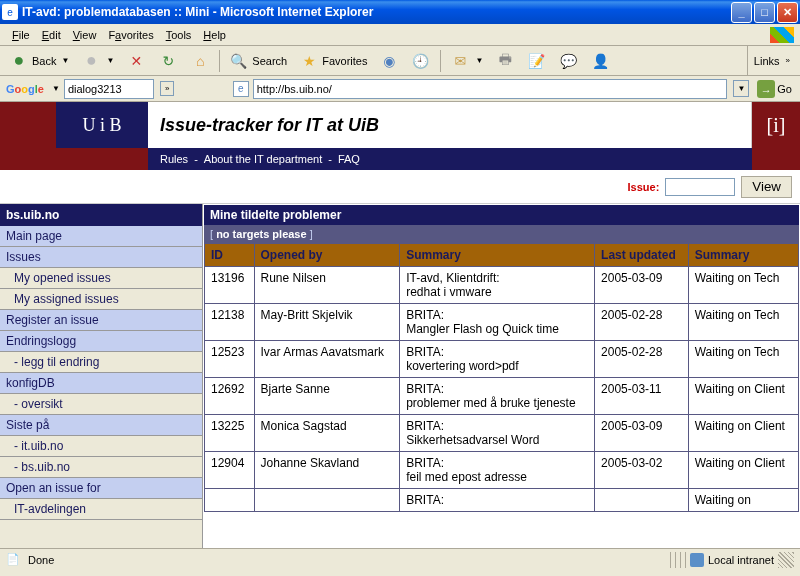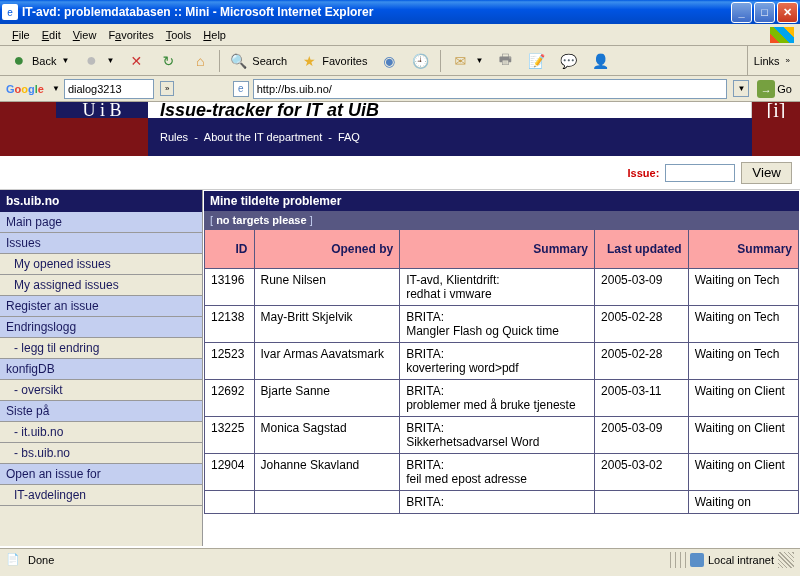--- a/index.html
+++ b/index.html
@@ -18,46 +18,46 @@
 .toolbar .btn { display: flex; align-items: center; padding: 2px 4px; cursor: pointer; border: 1px solid transparent; border-radius: 3px; gap: 3px; }
 .toolbar .icon { width: 20px; height: 20px; display: flex; align-items: center; justify-content: center; font-size: 14px; }
 .toolbar .sep { width: 1px; height: 22px; background: #aca899; margin: 0 2px; }
 .toolbar .links-panel { margin-left: auto; padding: 2px 6px; border-left: 1px solid #aca899; height: 100%; display: flex; align-items: center; }
 .addressbar { background: #ece9d8; height: 26px; display: flex; align-items: center; padding: 0 4px; border-bottom: 1px solid #aca899; gap: 4px; }
 .addressbar .label { padding: 0 2px; }
 .addressbar input { height: 20px; border: 1px solid #7f9db9; padding: 0 3px; font-size: 11px; }
 .addressbar .gobtn { display: flex; align-items: center; gap: 2px; padding: 0 4px; cursor: pointer; }
 .addressbar .goicon { width: 18px; height: 18px; background: #76a040; border-radius: 3px; color: white; display: flex; align-items: center; justify-content: center; font-weight: bold; }
 .content { background: white; height: 446px; overflow: hidden; position: relative; }
-.header-row { display: flex; height: 16px; }
+.header-row { display: flex; height: 46px; }
 .uib-box { width: 148px; display: flex; }
 .uib-left { width: 56px; background: #7d1316; }
 .uib-right { flex: 1; background: #19195e; color: white; display: flex; align-items: center; justify-content: center; font-size: 18px; font-family: 'Times New Roman', serif; }
 .page-title { flex: 1; background: white; padding: 4px 12px; font-size: 18px; font-weight: bold; font-style: italic; display: flex; align-items: center; border-right: 1px solid #ccc; }
 .i-box { width: 48px; background: #7d1316; display: flex; align-items: center; justify-content: center; color: white; font-size: 20px; font-family: 'Times New Roman', serif; }
-.sub-row { display: flex; height: 38px; }
+.sub-row { display: flex; height: 22px; }
 .sub-left { width: 148px; background: #7d1316; }
 .sub-mid { flex: 1; background: #19195e; color: white; display: flex; align-items: center; padding: 0 12px; font-size: 11px; gap: 6px; }
 .sub-mid a { color: white; text-decoration: none; cursor: pointer; }
 .sub-right { width: 48px; background: #7d1316; }
 .issue-row { height: 34px; display: flex; align-items: center; justify-content: flex-end; padding: 0 8px; gap: 6px; border-bottom: 1px solid #ccc; }
 .issue-row .lbl { color: #c00; font-weight: bold; }
 .issue-row input { width: 70px; height: 18px; border: 1px solid #7f9db9; }
 .issue-row button { height: 22px; padding: 0 10px; background: #ece9d8; border: 1px solid #aca899; cursor: pointer; }
 .main-area { display: flex; height: 356px; }
 .sidebar { width: 203px; background: #ece9d8; border-right: 1px solid #999; overflow: hidden; }
 .sidebar .hdr { background: #19195e; color: white; padding: 4px 6px; font-weight: bold; font-size: 12px; }
 .sidebar .item { padding: 3px 6px; border-bottom: 1px solid #999; background: #c4cff0; color: #19195e; font-size: 12px; cursor: pointer; }
 .sidebar .item.sub { padding-left: 14px; background: #ece9d8; }
 .table-area { flex: 1; overflow: hidden; padding: 1px; }
 .tbl-title { background: #19195e; color: white; padding: 3px 6px; font-weight: bold; font-size: 12px; }
 .tbl-sub { background: #575782; color: white; padding: 3px 6px; font-size: 11px; }
 .tbl-sub .br { color: #c4cff0; }
 table { width: 100%; border-collapse: collapse; font-size: 12px; }
-th { background: #fca5a5; color: #19195e; text-align: right; padding: 12px 6px; font-weight: bold; border: 1px solid #575782; }
+th { background: #a16207; color: #19195e; text-align: left; padding: 4px 6px; font-weight: bold; border: 1px solid #575782; }
 td { padding: 4px 6px; border: 1px solid #575782; vertical-align: top; }
 .statusbar { background: #ece9d8; height: 22px; display: flex; align-items: center; padding: 0 6px; border-top: 1px solid #aca899; font-size: 11px; gap: 8px; }
 .statusbar .sep { width: 1px; height: 16px; background: #aca899; }
 .statusbar .right { margin-left: auto; display: flex; align-items: center; gap: 4px; }
 .statusbar .zone-icon { width: 14px; height: 14px; background: #5a8fc8; border-radius: 2px; }
 .grip { width: 16px; height: 16px; background: repeating-linear-gradient(45deg, #aca899 0 1px, transparent 1px 3px); }
 .dropdown-arrow { font-size: 8px; margin-left: 2px; }
 </style>
 </head>
 <body>

